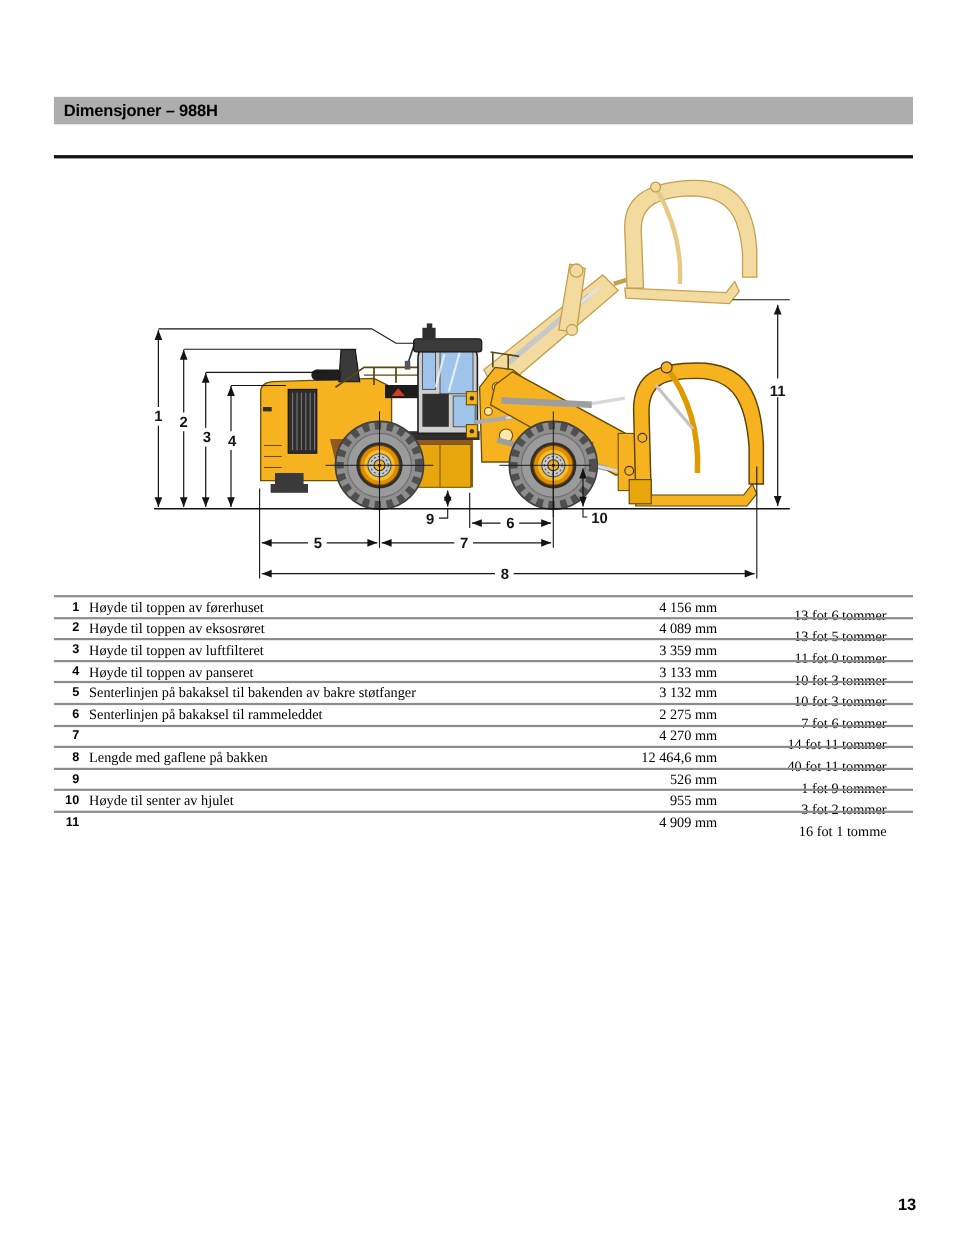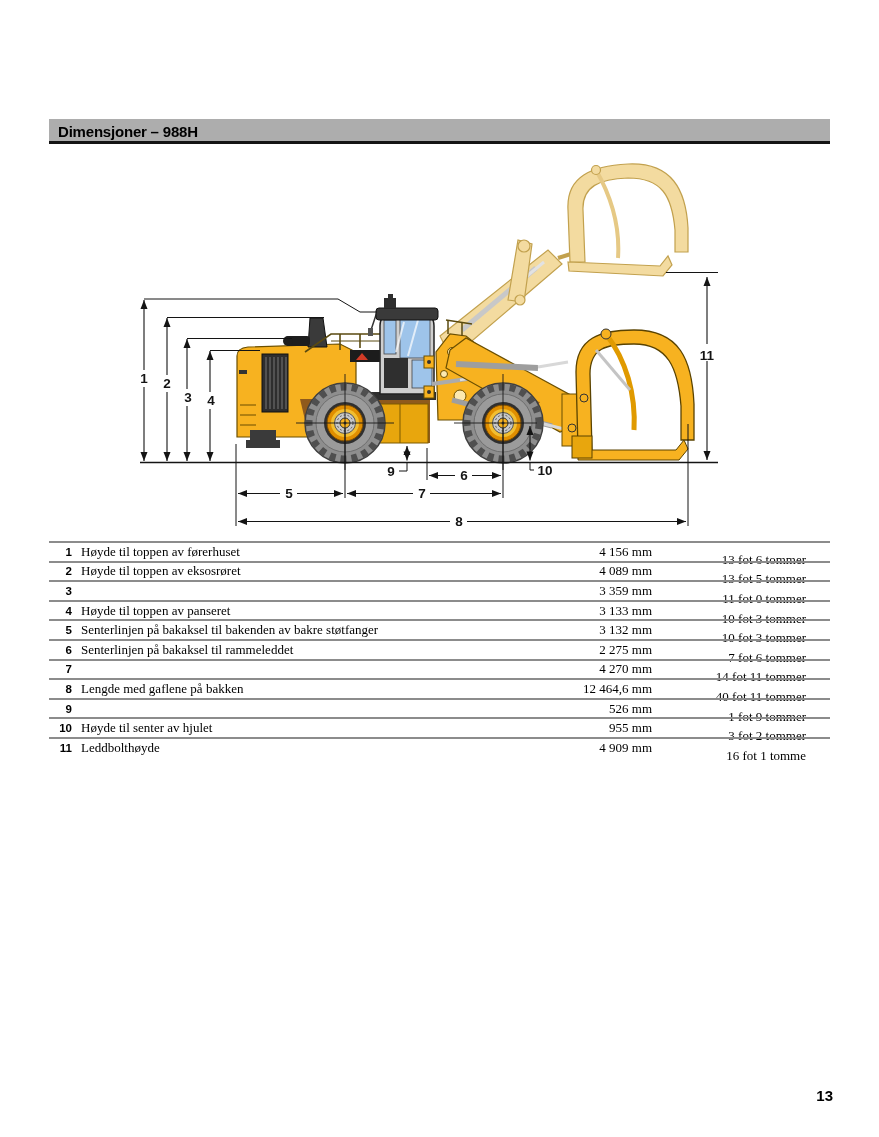--- a/index.html
+++ b/index.html
@@ -2,21 +2,21 @@
 <html><head>
 <meta charset="utf-8">
 <style>
   html,body{margin:0;padding:0;}
   body{
     width:879px;height:1137px;position:relative;background:#ffffff;
     font-family:"Liberation Sans",sans-serif;color:#000;overflow:hidden;
   }
   .header-bar{
     position:absolute;left:49px;top:88px;width:781px;height:25px;
-    background:#adadad;display:flex;align-items:center;margin-top:31px;
+    background:#adadad;display:flex;align-items:center;
   }
   .header-title{
     font-weight:bold;font-size:15px;letter-spacing:-0.2px;padding-left:9px;
     font-family:"Liberation Sans",sans-serif;
   }
   .top-rule{
     position:absolute;left:49px;top:141px;width:781px;height:2.5px;background:#141414;
   }
   svg.diagram{position:absolute;left:0;top:150px;}
   .dimtxt{
@@ -261,20 +261,21 @@
     <span class="timp">13 fot 6 tommer</span>
   </div>
   <div class="trow">
     <span class="tnum">2</span>
     <span class="tdesc">Høyde til toppen av eksosrøret</span>
     <span class="tmet">4 089 mm</span>
     <span class="timp">13 fot 5 tommer</span>
   </div>
   <div class="trow">
     <span class="tnum">3</span>
+    <span class="tdesc">Høyde til toppen av luftfilteret</span>
     <span class="tmet">3 359 mm</span>
     <span class="timp">11 fot 0 tommer</span>
   </div>
   <div class="trow">
     <span class="tnum">4</span>
     <span class="tdesc">Høyde til toppen av panseret</span>
     <span class="tmet">3 133 mm</span>
     <span class="timp">10 fot 3 tommer</span>
   </div>
   <div class="trow">
@@ -306,19 +307,18 @@
     <span class="timp">1 fot 9 tommer</span>
   </div>
   <div class="trow">
     <span class="tnum">10</span>
     <span class="tdesc">Høyde til senter av hjulet</span>
     <span class="tmet">955 mm</span>
     <span class="timp">3 fot 2 tommer</span>
   </div>
   <div class="trow">
     <span class="tnum">11</span>
-    <span class="tdesc">Leddbolthøyde</span>
     <span class="tmet">4 909 mm</span>
     <span class="timp">16 fot 1 tomme</span>
   </div>
 </div>
 
 <div class="page-num">13</div>
 
 </body></html>

